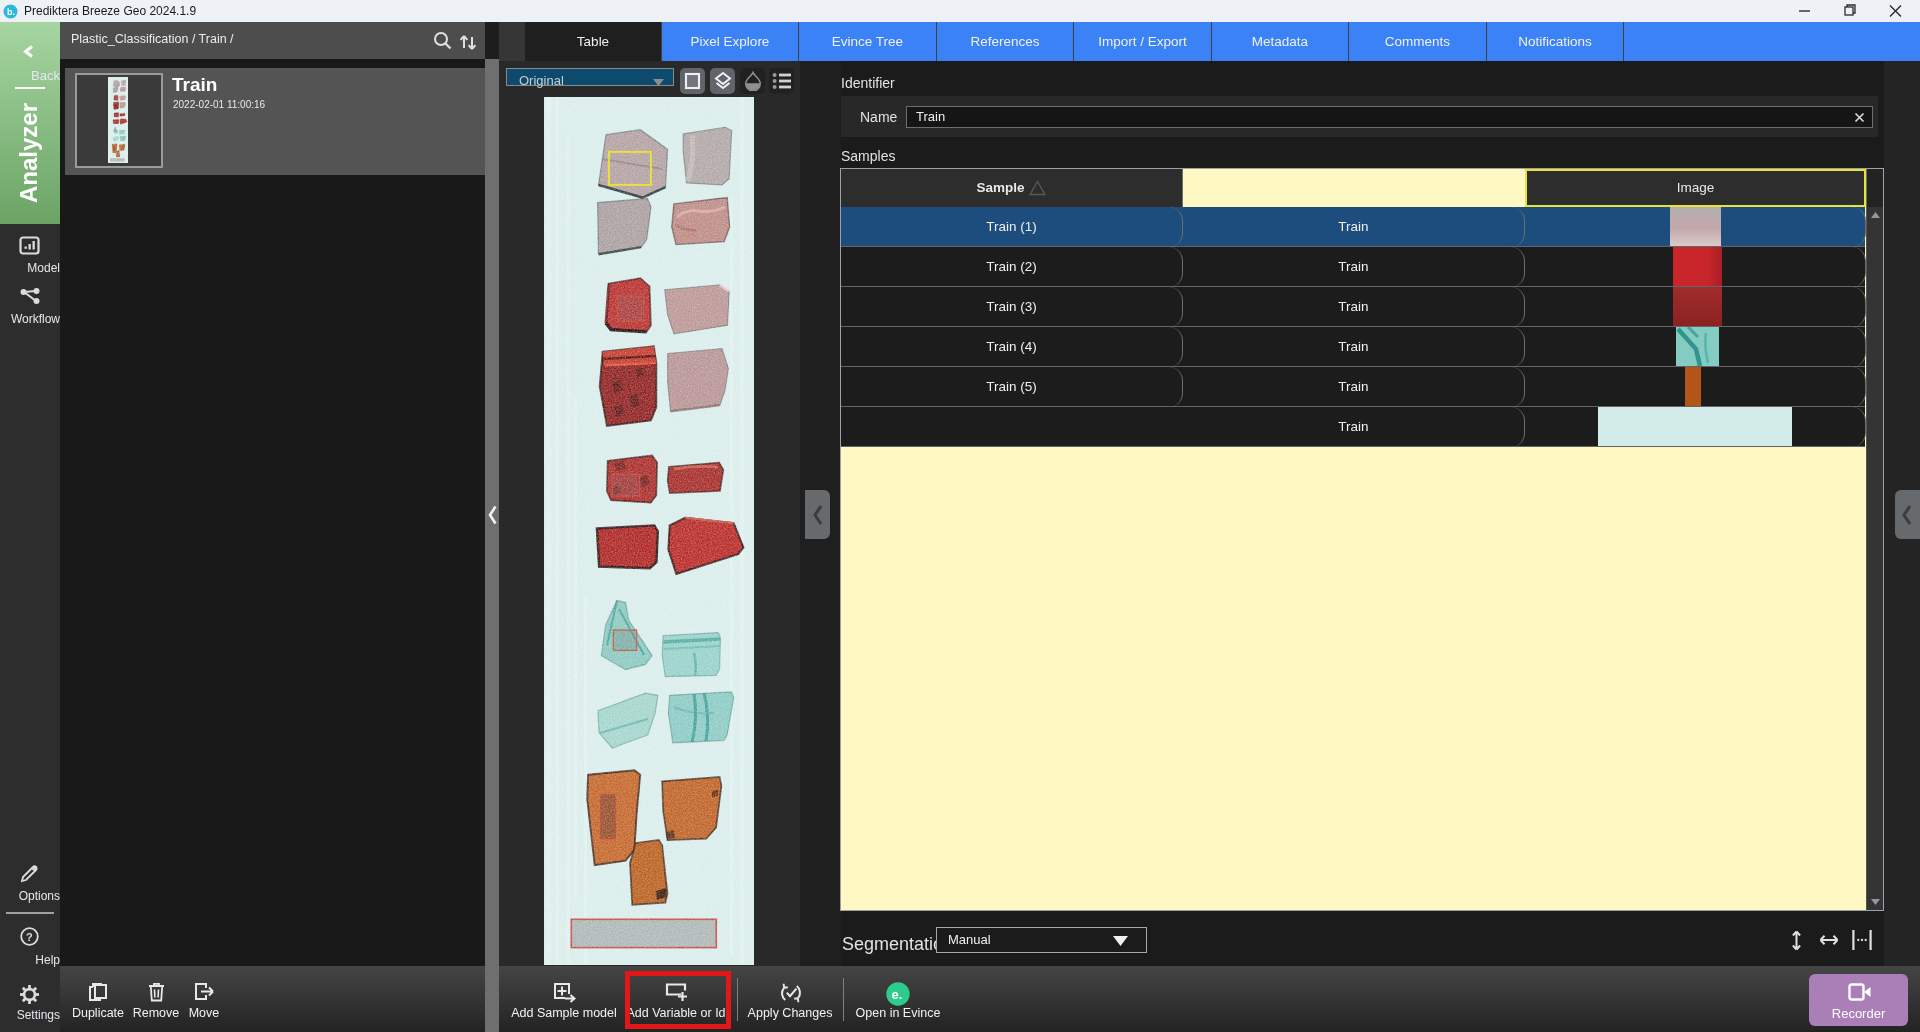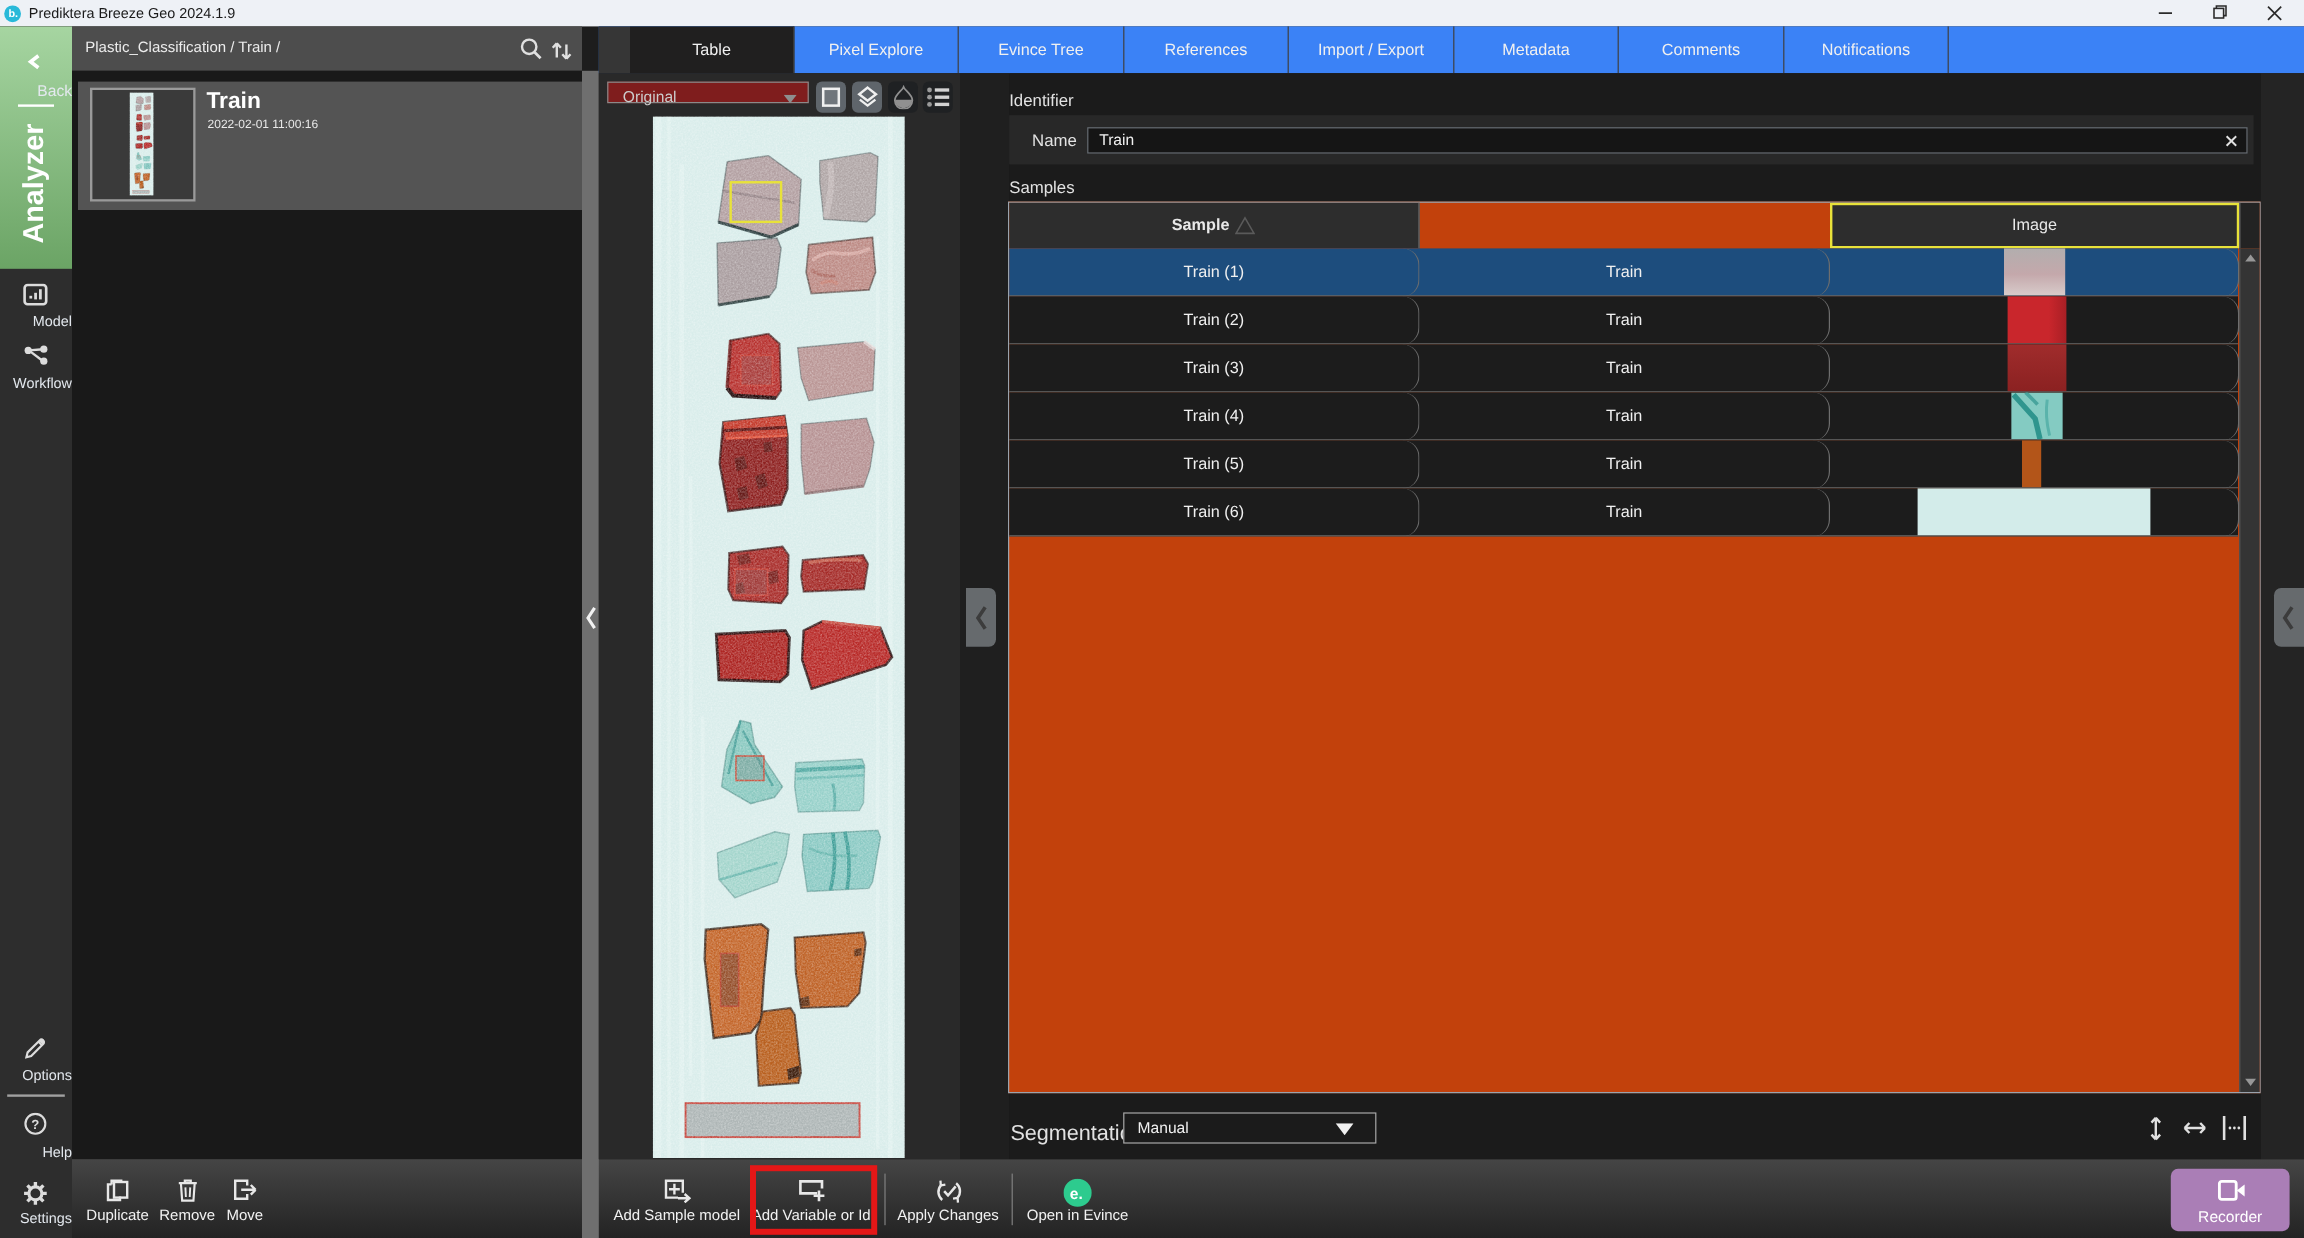--- a/index.html
+++ b/index.html
@@ -32,36 +32,36 @@
   .tbsep { position:absolute; top:12px; width:1px; height:43px; background:#808080; }
   
   #splitter { left:485px; top:59px; width:14px; height:973px; background:#6f6f6f; }
   
   #tabbar { left:499px; top:22px; width:1421px; height:39px; background:#3b82f6; }
   .tab { position:absolute; top:0; height:39px; line-height:39px; text-align:center;
          font-size:13.5px; color:#f0f0f0; border-right:1px solid #404040; }
   .tab.active { background:#201f1f; }
   
   #midpanel { left:499px; top:61px; width:301px; height:905px; background:#292929; }
-  #mp-dd { position:absolute; left:7px; top:7px; width:168px; height:18px; background:#7f1d1d;
+  #mp-dd { position:absolute; left:7px; top:7px; width:168px; height:18px; background:#0c4a6e;
            border:1px solid #8a8a8a; color:#cccccc; font-size:13px; line-height:24px; padding-left:12px; }
   .mp-btn { position:absolute; top:7px; width:25px; height:26px; border-radius:5px; }
   .mp-btn.lit { background:#5f656b; }
   .mp-btn.drk { background:#1f2123; }
   
   #rgutter { left:800px; top:61px; width:41px; height:905px; background:#1f1f1f; }
   .handle { position:absolute; background:#666a6d; }
   
   #rpanel { left:841px; top:61px; width:1043px; height:905px; background:#1b1b1b; }
   .rp-lab { position:absolute; font-size:14px; color:#e2e2e2; }
   #idbox { position:absolute; left:0px; top:35px; width:1037px; height:41px; background:#282828; }
   #nameinput { position:absolute; left:65px; top:10px; width:967px; height:22px; background:#151515;
                border:1px solid #696f75; color:#f0f0f0; font-size:13px; line-height:20px; padding-left:9px; }
   #table { position:absolute; left:-1px; top:107px; width:1044px; height:743px;
-           border:1px solid #9aa3ad; background:#c2410c; }
+           border:1px solid #9aa3ad; background:#fef9c3; }
   .th { position:absolute; top:0; height:38px; background:#2d2d2d; border-right:1px solid #6e6e6e;
         color:#e8e8e8; font-size:13.5px; font-weight:bold; text-align:center; line-height:38px; }
   .tr { position:absolute; left:0; width:1024px; height:40px; background:#1c1c1c;
         border-bottom:1px solid #646464; }
   .tr.sel { background:#1d4d7d; }
   .td { position:absolute; top:0; height:40px; color:#f0f0f0; font-size:13.5px; text-align:center;
         line-height:39px; border-right:1px solid #6e6e6e;border-radius:14px; }
   
   #segdd { position:absolute; left:95px; top:866px; width:211px; height:26px; background:#1b1b1b;
            border:1px solid #a8a8a8; color:#f0f0f0; font-size:13px; line-height:24px; padding-left:11px; }
@@ -453,21 +453,20 @@
         </div>
       </div>
       <div class="tr" style="top:198px">
         <div class="td" style="left:0;width:342px">Train (5)</div>
         <div class="td" style="left:342px;width:342px">Train</div>
         <div class="td" style="left:684px;width:341px">
           <div style="position:absolute;left:160px;top:0;width:16px;height:39px;background:#b35519"></div>
         </div>
       </div>
       <div class="tr" style="top:238px">
-        <div class="td" style="left:0;width:342px">Train (6)</div>
         <div class="td" style="left:342px;width:342px">Train</div>
         <div class="td" style="left:684px;width:341px">
           <div style="position:absolute;left:73px;top:0;width:194px;height:39px;background:#d3ecea"></div>
         </div>
       </div>
 
       <div style="position:absolute;left:1025px;top:38px;width:17px;height:703px;background:#343434;border-left:1px solid #555">
         <svg style="position:absolute;left:3px;top:4px" width="11" height="8" viewBox="0 0 11 8">
           <path d="M5.5,1 L10,7 H1 Z" fill="#979797"></path>
         </svg>

